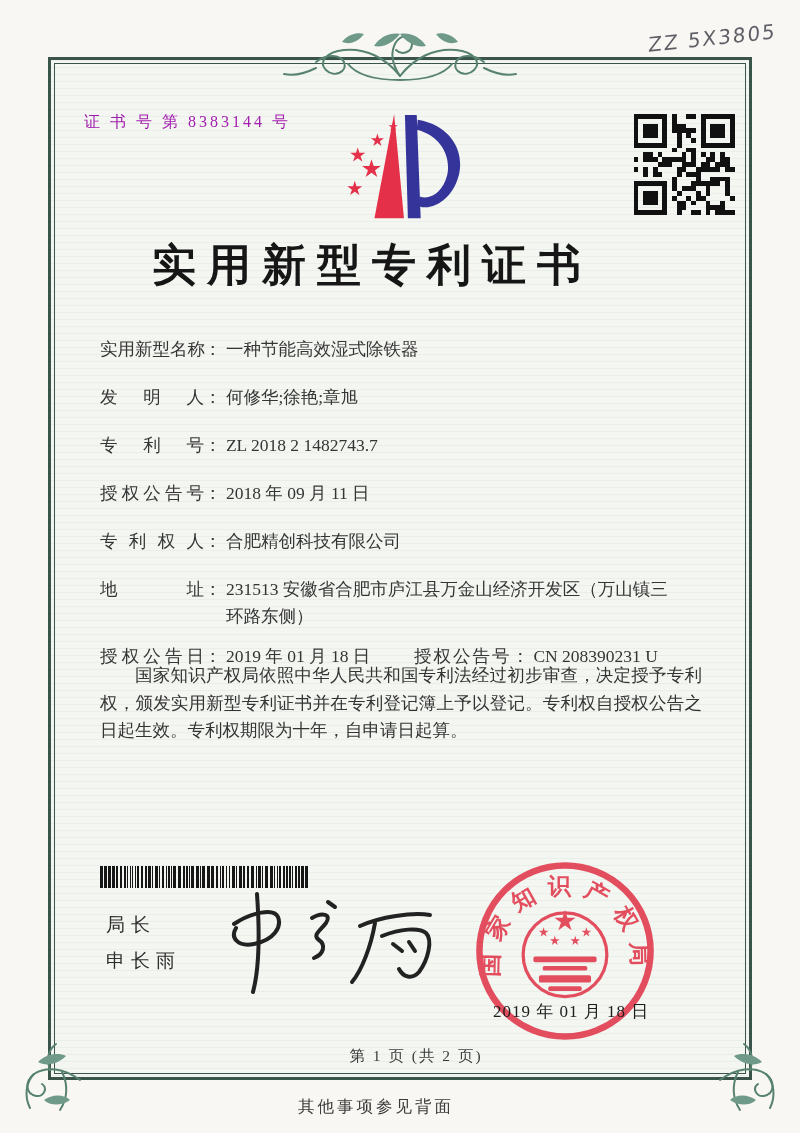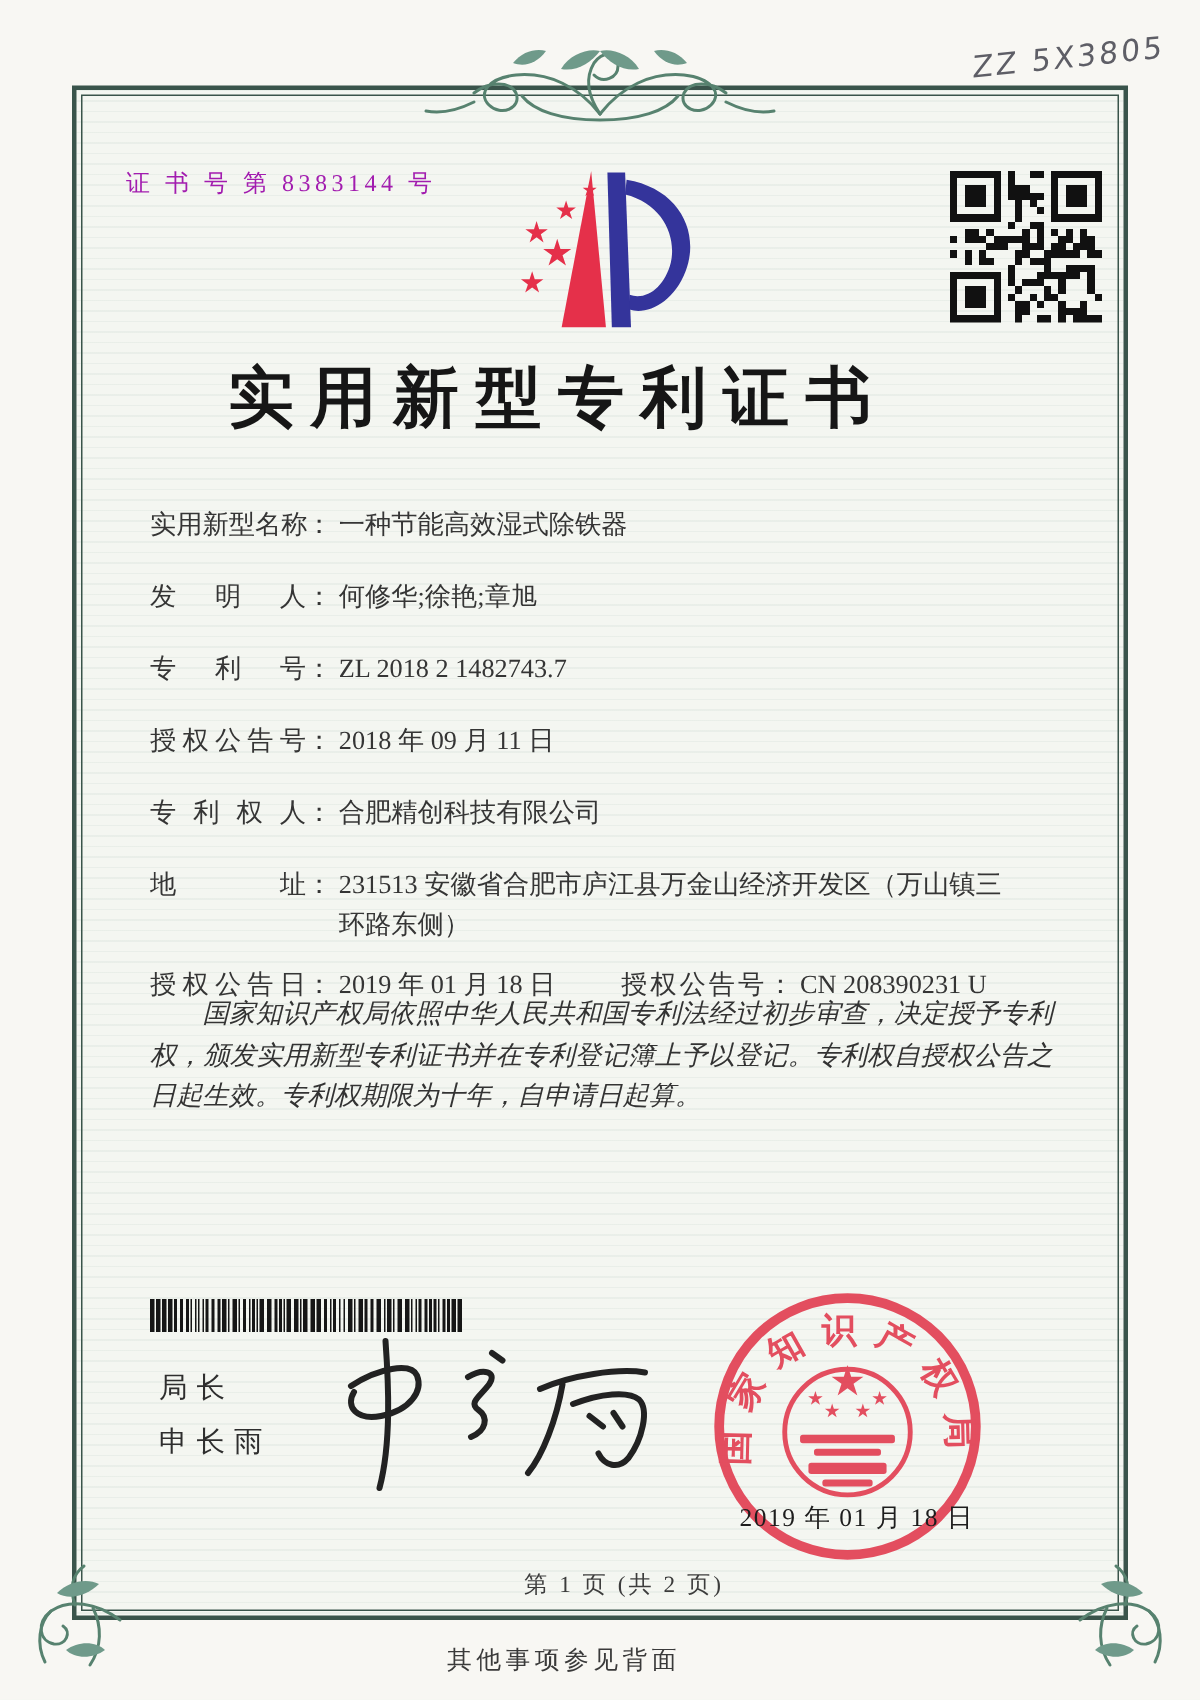--- a/index.html
+++ b/index.html
@@ -65,21 +65,20 @@
   .fvalue{vertical-align:top;}
   .addr .fvalue{display:inline-block;width:445px;}
   .grant-row{position:relative;}
   .grant2{position:absolute;left:290px;top:0;}
   .grant2 .flabel2{letter-spacing:2px;margin-left:24px;}
   
   .body-text{
     position:absolute;left:100px;top:662px;width:602px;
     font-size:17.5px;line-height:27.6px;color:#333;
     text-align:justify;
-    font-style:italic;
   }
   .body-text p{margin:0;text-indent:2em;}
   
   .barcode{position:absolute;left:100px;top:866px;width:212px;height:22px;}
   
   .signer-title{position:absolute;left:106px;top:912px;font-size:19px;letter-spacing:6px;color:#2e2e2e;}
   .signer-name{position:absolute;left:106px;top:948px;font-size:19px;letter-spacing:6px;color:#2e2e2e;text-align:right;}
   .signature{position:absolute;left:212px;top:882px;width:240px;height:118px;}
   
   .seal{position:absolute;left:472px;top:858px;width:186px;height:186px;opacity:.9;}

